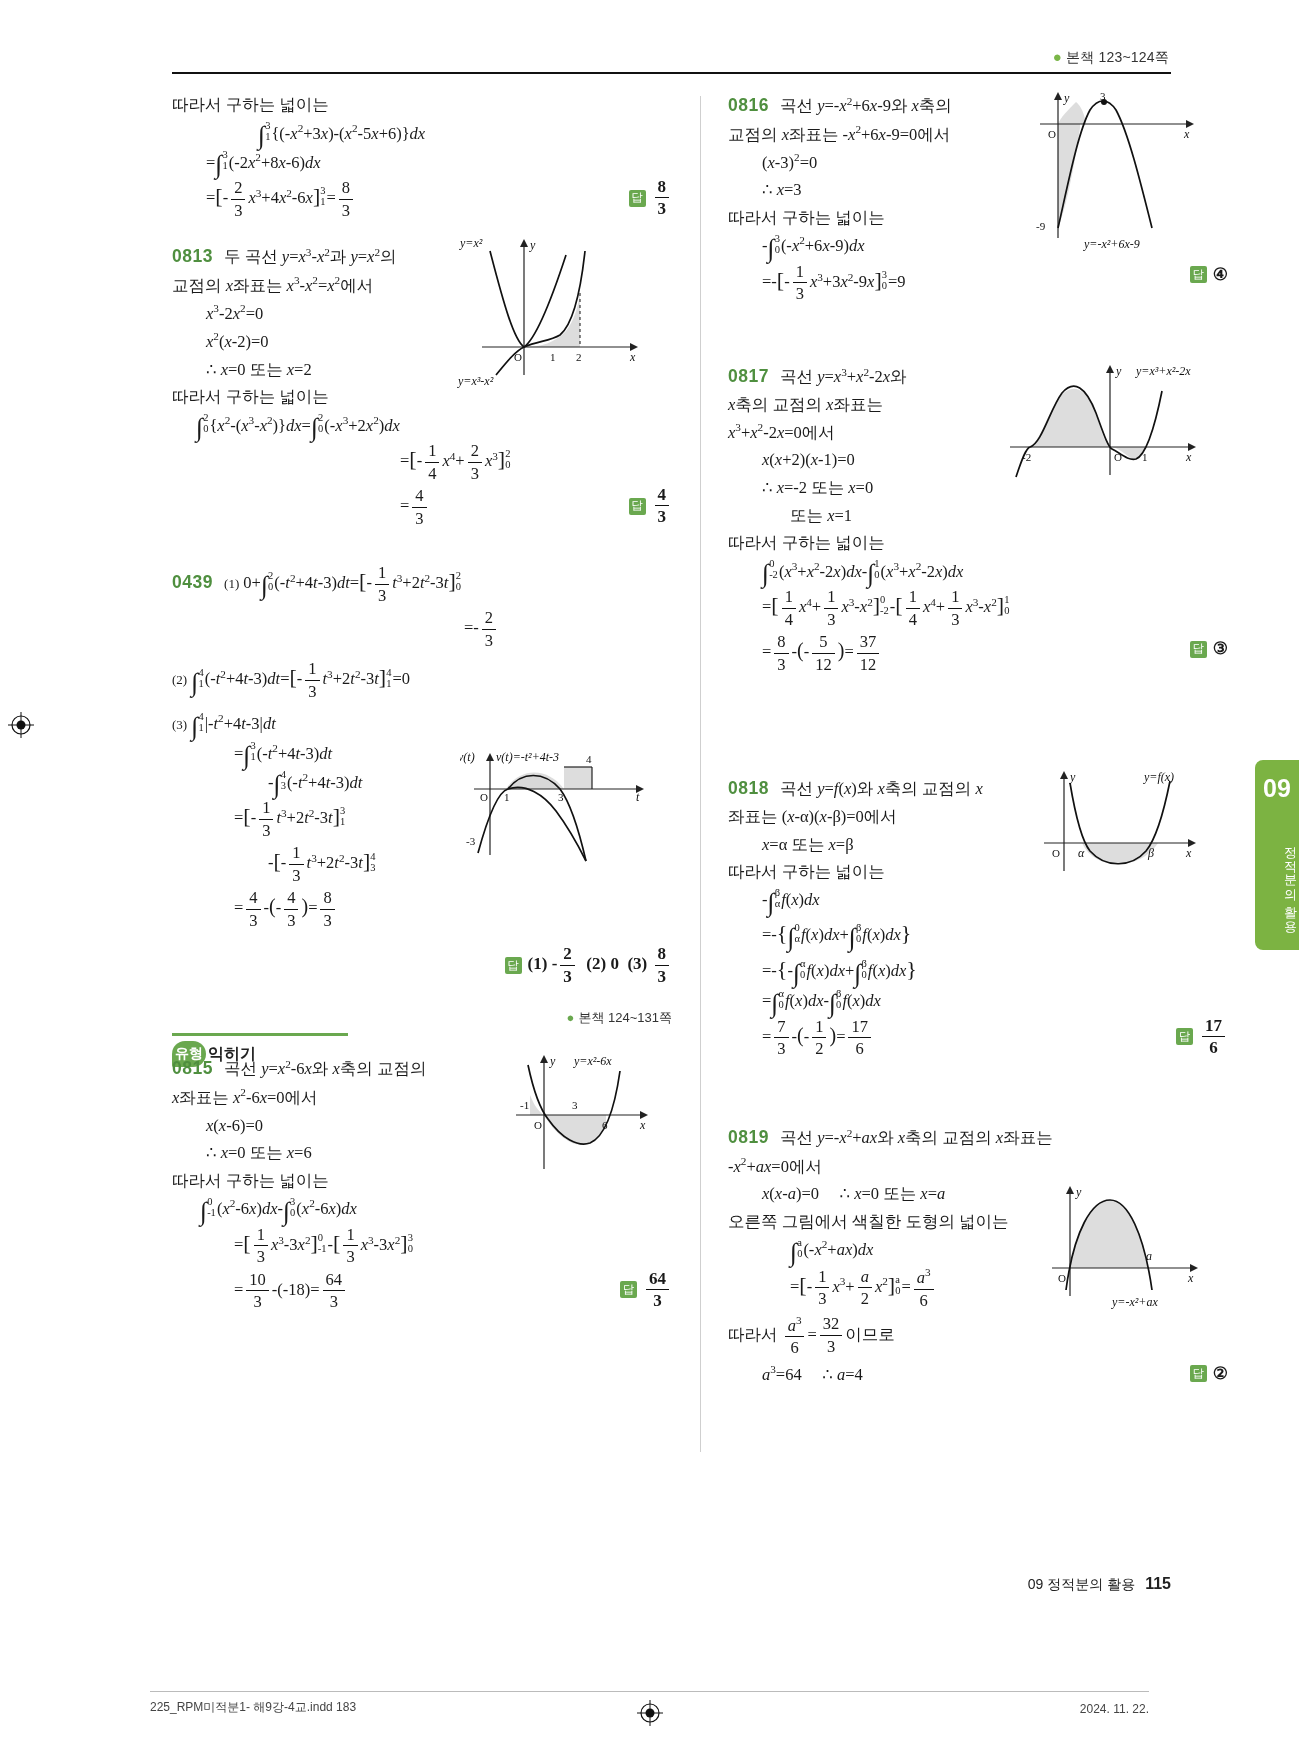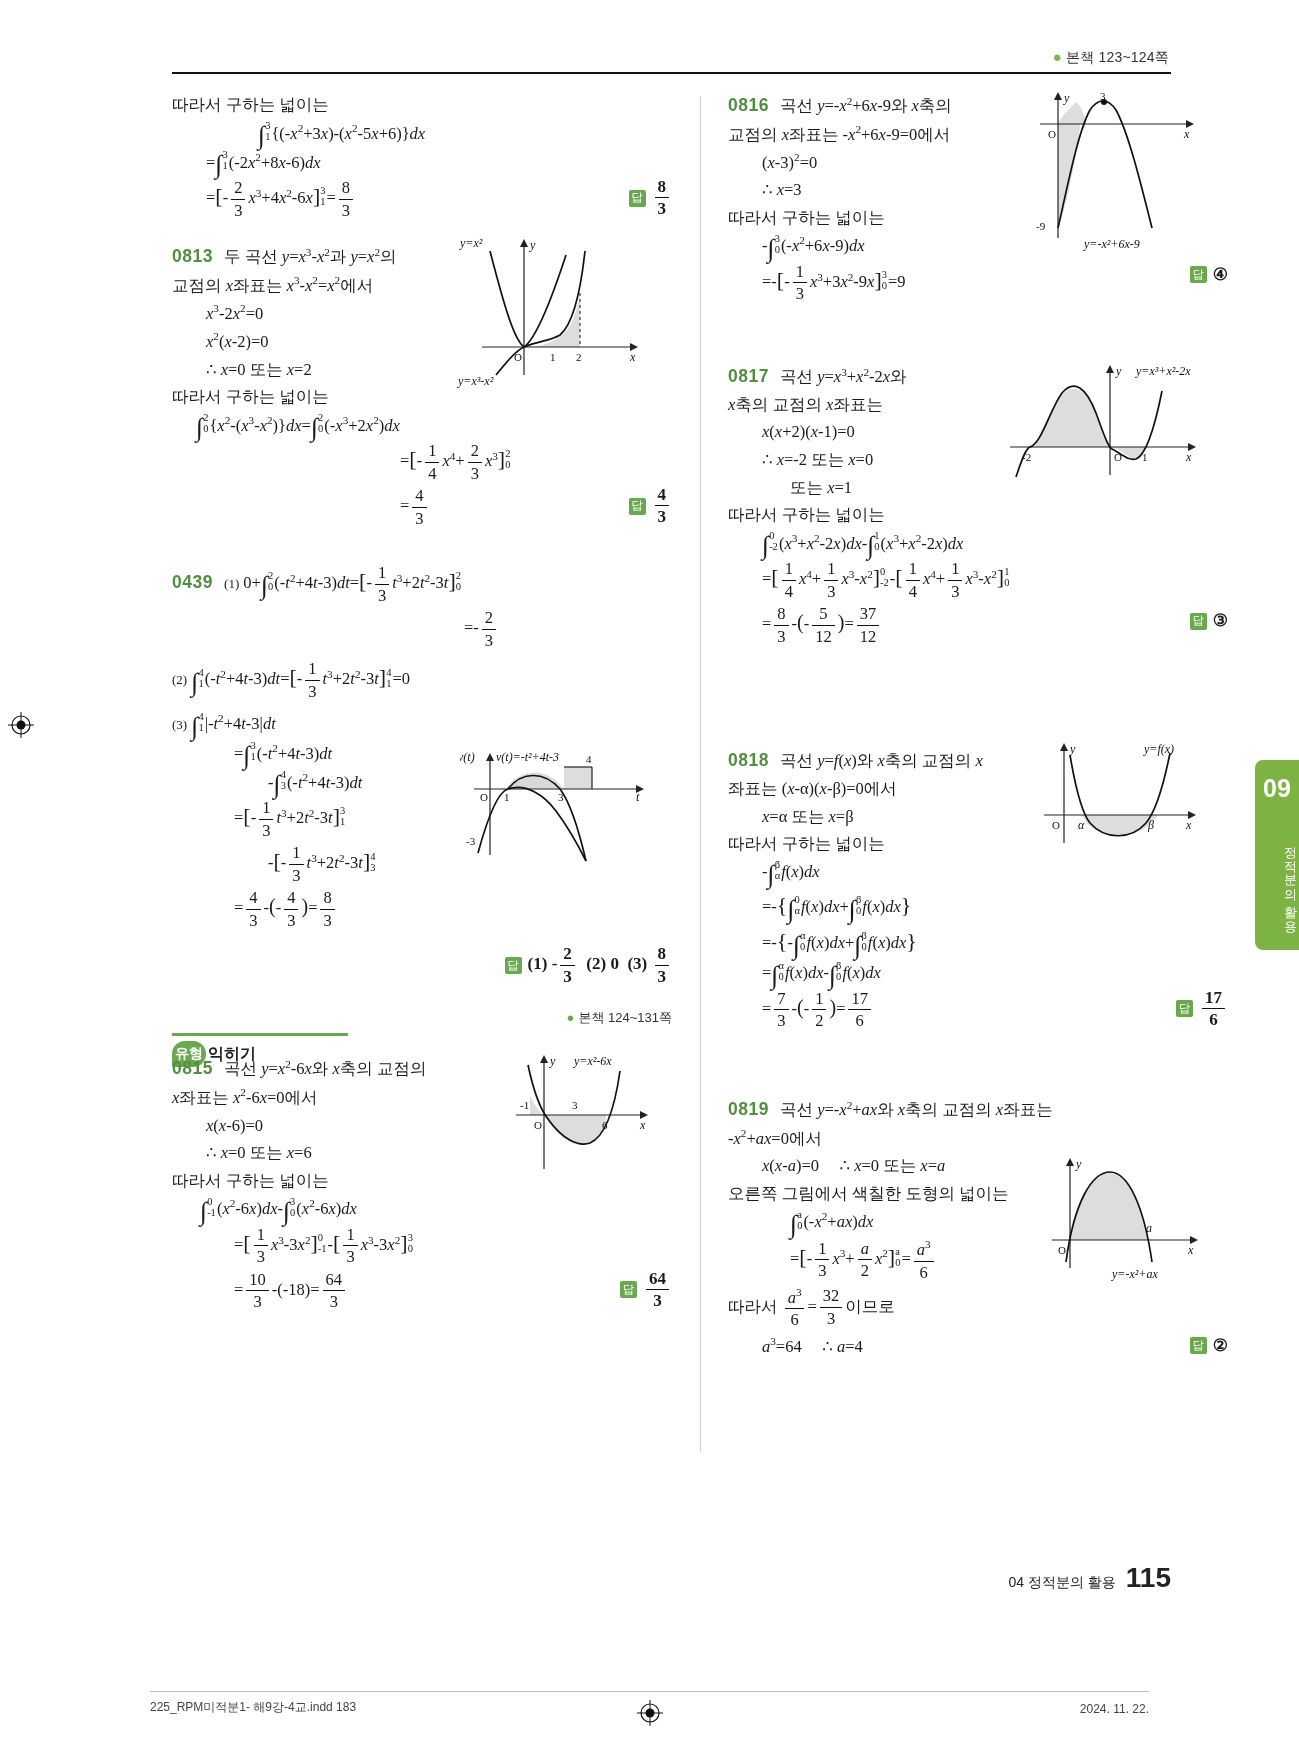--- a/index.html
+++ b/index.html
@@ -99,21 +99,21 @@
     position:absolute;top:62px;left:0;right:0;text-align:center;
     font-size:13px;writing-mode:vertical-rl;margin:0 auto;height:118px;
     letter-spacing:1px;
   }
 
   
   .footer-title{
     position:absolute;right:128px;bottom:160px;
     font-family:"Liberation Sans",sans-serif;font-size:14px;color:#222;
   }
-  .footer-title .pg{font-size:28px;font-weight:bold;margin-left:10px;}
+  .footer-title .pg{font-size:16px;font-weight:bold;margin-left:10px;}
   .foot-left{
     position:absolute;left:150px;bottom:38px;
     font-family:"Liberation Sans",sans-serif;font-size:12px;color:#444;
   }
   .foot-right{
     position:absolute;right:150px;bottom:38px;
     font-family:"Liberation Sans",sans-serif;font-size:12px;color:#444;
   }
   .foot-rule{position:absolute;left:150px;right:150px;bottom:62px;height:1px;background:#bbb;}
   .reg-mark{
@@ -378,20 +378,21 @@
         </svg>
       </div>
     </div>
 
     <div class="blk sec" style="margin-top:58px;">
       <div class="ln">
         <span class="qnum">0817</span>
         곡선 <span class="mi">y</span>=<span class="mi">x</span><sup>3</sup>+<span class="mi">x</span><sup>2</sup>-2<span class="mi">x</span>와
       </div>
       <div class="ln"><span class="mi">x</span>축의 교점의 <span class="mi">x</span>좌표는</div>
+      <div class="ln"><span class="mi">x</span><sup>3</sup>+<span class="mi">x</span><sup>2</sup>-2<span class="mi">x</span>=0에서</div>
       <div class="ln ind1"><span class="mi">x</span>(<span class="mi">x</span>+2)(<span class="mi">x</span>-1)=0</div>
       <div class="ln ind1">∴ <span class="mi">x</span>=-2 또는 <span class="mi">x</span>=0</div>
       <div class="ln ind2">또는 <span class="mi">x</span>=1</div>
       <div class="ln">따라서 구하는 넓이는</div>
       <div class="ln" style="margin-left:34px;">
         <span class="intg">∫</span><span class="lim"><span>0</span><span>-2</span></span>(<span class="mi">x</span><sup>3</sup>+<span class="mi">x</span><sup>2</sup>-2<span class="mi">x</span>)<span class="mi">dx</span>-<span class="intg">∫</span><span class="lim"><span>1</span><span>0</span></span>(<span class="mi">x</span><sup>3</sup>+<span class="mi">x</span><sup>2</sup>-2<span class="mi">x</span>)<span class="mi">dx</span>
       </div>
       <div class="ln ind1">
         =<span style="font-size:22px;">[</span><span class="frac"><span class="num">1</span><span class="den">4</span></span><span class="mi">x</span><sup>4</sup>+<span class="frac"><span class="num">1</span><span class="den">3</span></span><span class="mi">x</span><sup>3</sup>-<span class="mi">x</span><sup>2</sup><span style="font-size:22px;">]</span><span class="lim"><span>0</span><span>-2</span></span>-<span style="font-size:22px;">[</span><span class="frac"><span class="num">1</span><span class="den">4</span></span><span class="mi">x</span><sup>4</sup>+<span class="frac"><span class="num">1</span><span class="den">3</span></span><span class="mi">x</span><sup>3</sup>-<span class="mi">x</span><sup>2</sup><span style="font-size:22px;">]</span><span class="lim"><span>1</span><span>0</span></span>
       </div>
@@ -511,21 +512,21 @@
     </div>
 
   </div>
 
   <div class="side-tab">
     <div class="num">09</div>
     <div class="lbl">정적분의 활용</div>
   </div>
 
   <div class="footer-title">
-    <span>04 정적분의 활용</span><span class="pg">115</span>
+    <span>09 정적분의 활용</span><span class="pg">115</span>
   </div>
   <div class="foot-rule"></div>
   <div class="foot-left">225_RPM미적분1- 해9강-4교.indd    183</div>
   <div class="foot-right">2024. 11. 22.</div>
   <svg class="reg-mark" viewBox="0 0 26 26">
     <circle cx="13" cy="13" r="9" fill="none" stroke="#111" stroke-width="1.2"></circle>
     <circle cx="13" cy="13" r="4.5" fill="#111"></circle>
     <line x1="13" y1="0" x2="13" y2="26" stroke="#111" stroke-width="1"></line>
     <line x1="0" y1="13" x2="26" y2="13" stroke="#111" stroke-width="1"></line>
   </svg>

